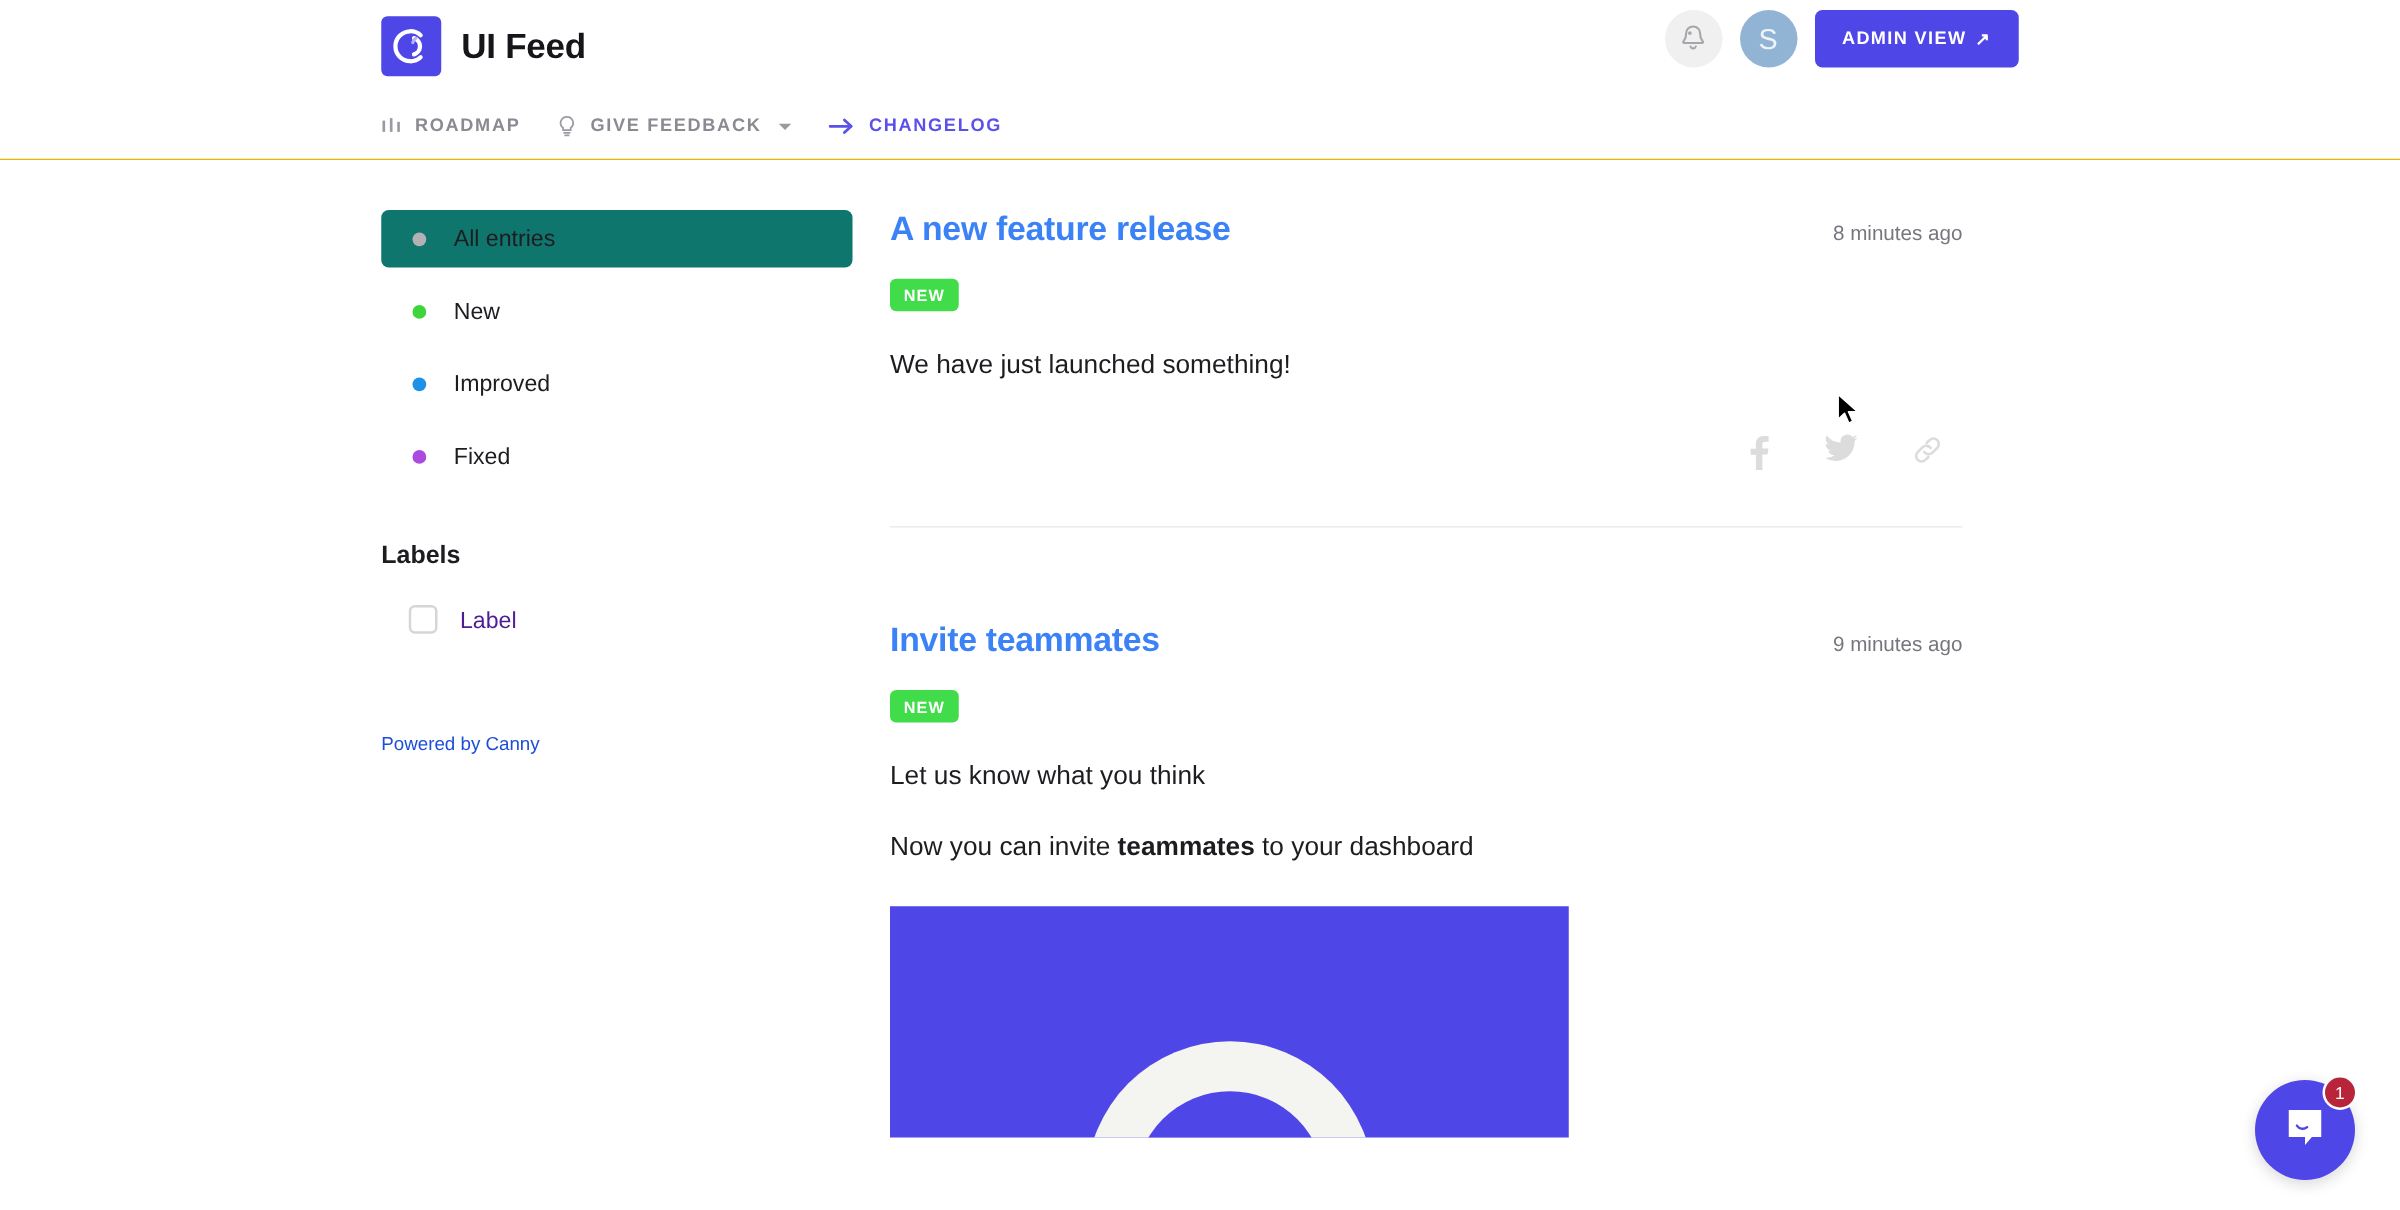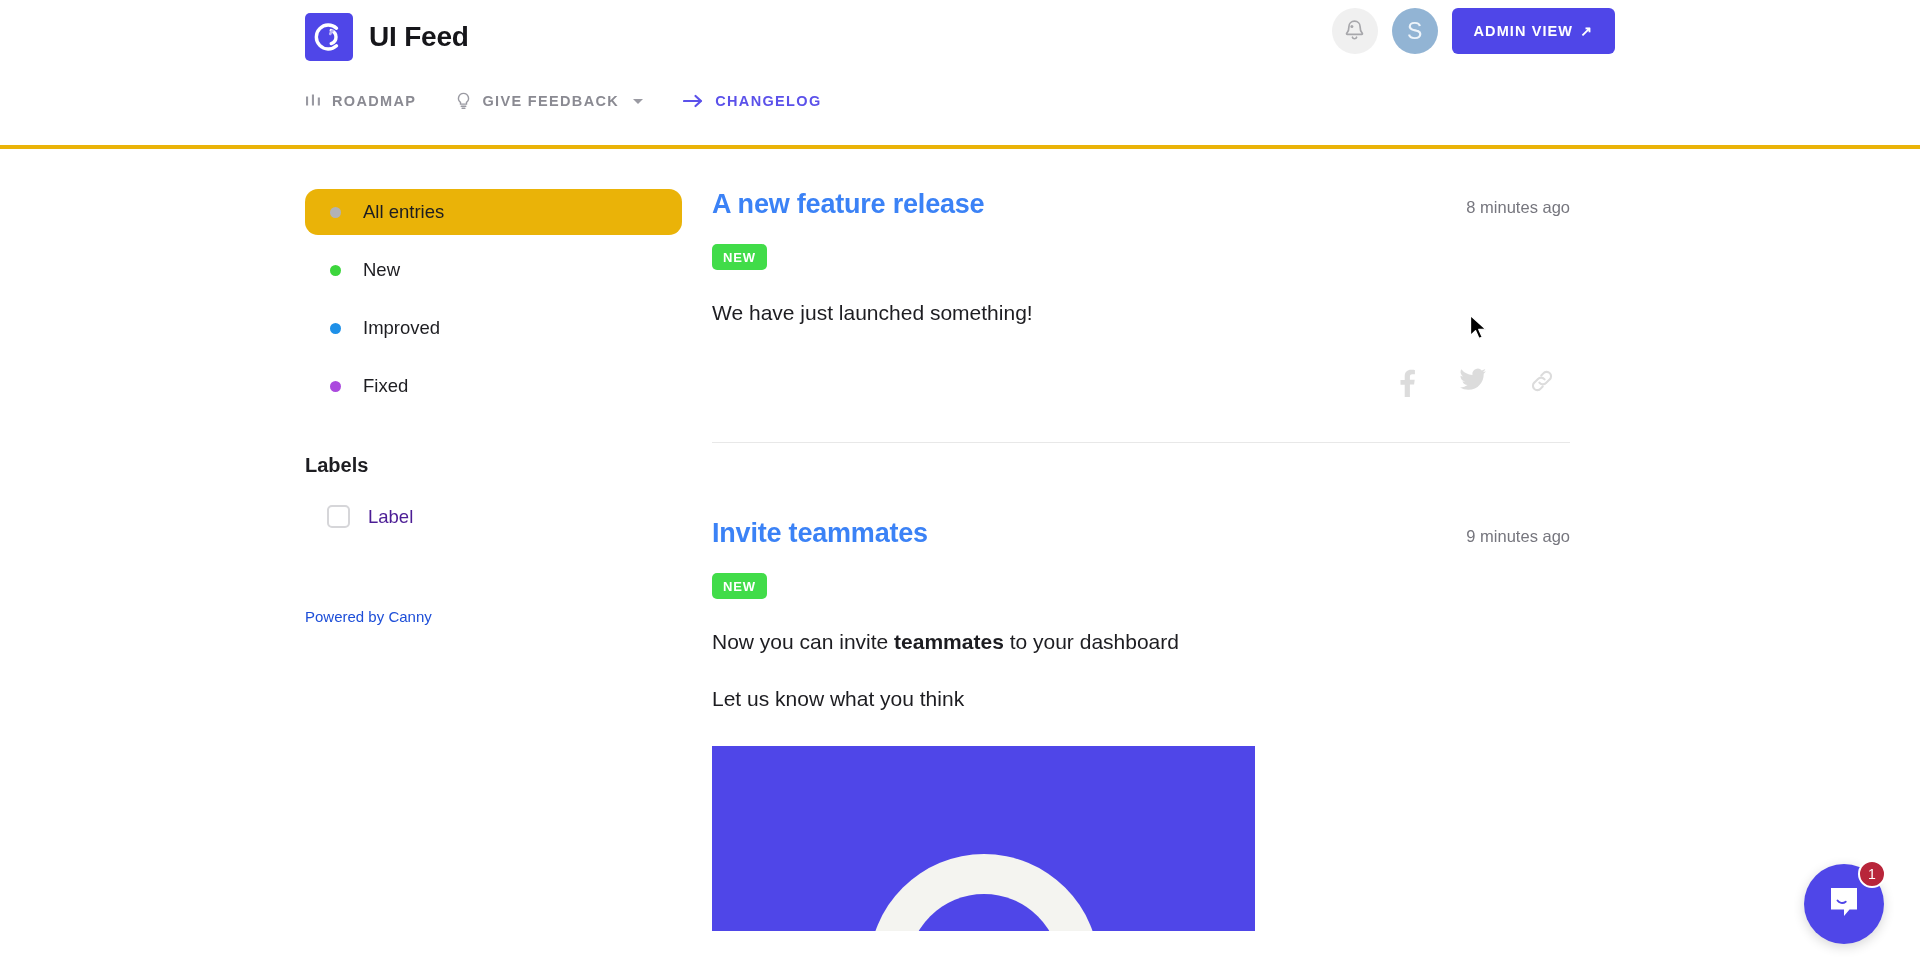--- a/index.html
+++ b/index.html
@@ -7,23 +7,23 @@
     width: 1920px; height: 968px;
     background: #ffffff;
     font-family: "Liberation Sans", sans-serif;
     overflow: hidden;
     -webkit-font-smoothing: antialiased;
   }
 
   
   .header {
     position: relative;
-    height: 149px;
+    height: 128px;
     background: #ffffff;
-    border-bottom: 4px solid #eab308;
+    border-bottom: 1px solid #eab308;
   }
   .header-top {
     display: flex;
     align-items: center;
     height: 74px;
     padding: 0 0 0 305px;
   }
   .brand { display: flex; align-items: center; gap: 16px; }
   .logo-square {
     width: 48px; height: 48px;
@@ -70,21 +70,21 @@
     font-size: 14.5px; font-weight: bold;
     letter-spacing: 1.1px;
     display: flex; align-items: center; gap: 7px;
     cursor: pointer;
   }
   .admin-btn .arrow { font-size: 14px; line-height: 1; }
 
   
   .header-nav {
     display: flex; align-items: center;
-    gap: 40px;
+    gap: 30px;
     padding-left: 305px;
     height: 54px;
   }
   .nav-item {
     display: flex; align-items: center; gap: 11px;
     color: #8a8a92;
     font-size: 14.5px;
     font-weight: bold;
     letter-spacing: 1.35px;
     cursor: pointer;
@@ -112,21 +112,21 @@
   .sidebar { width: 407px; flex: none; padding-right: 30px; }
   .side-item {
     display: flex; align-items: center;
     gap: 22px;
     height: 46px;
     padding-left: 25px;
     border-radius: 6px;
     cursor: pointer;
     margin-bottom: 12px;
   }
-  .side-item.selected { background: #eab308; border-radius: 13px; }
+  .side-item.selected { background: #0f766e; }
   .dot { width: 11px; height: 11px; border-radius: 50%; flex: none; }
   .side-label { font-size: 18.5px; color: #1d1d21; }
 
   .labels-head {
     font-size: 20px; font-weight: bold; color: #1d1d21;
     margin: 45px 0 0 0; padding-left: 0;
   }
   .label-row {
     display: flex; align-items: center; gap: 18px;
     margin-top: 28px;
@@ -382,22 +382,22 @@
       <div class="divider"></div>
     </div>
 
     <div class="entry-2">
       <div class="entry-head">
         <span class="entry-title">Invite teammates</span>
         <span class="entry-time">9 minutes ago</span>
       </div>
       <div class="badge">NEW</div>
       <div class="entry-body">
+        <p>Let us know what you think</p>
         <p><span>Now you can invite </span><b>teammates</b><span> to your dashboard</span></p>
-        <p>Let us know what you think</p>
       </div>
       <div class="entry-img">
         <span class="ring"></span>
         <span class="ring-inner"></span>
 
       </div>
     </div>
 
   </div>
 </div>

